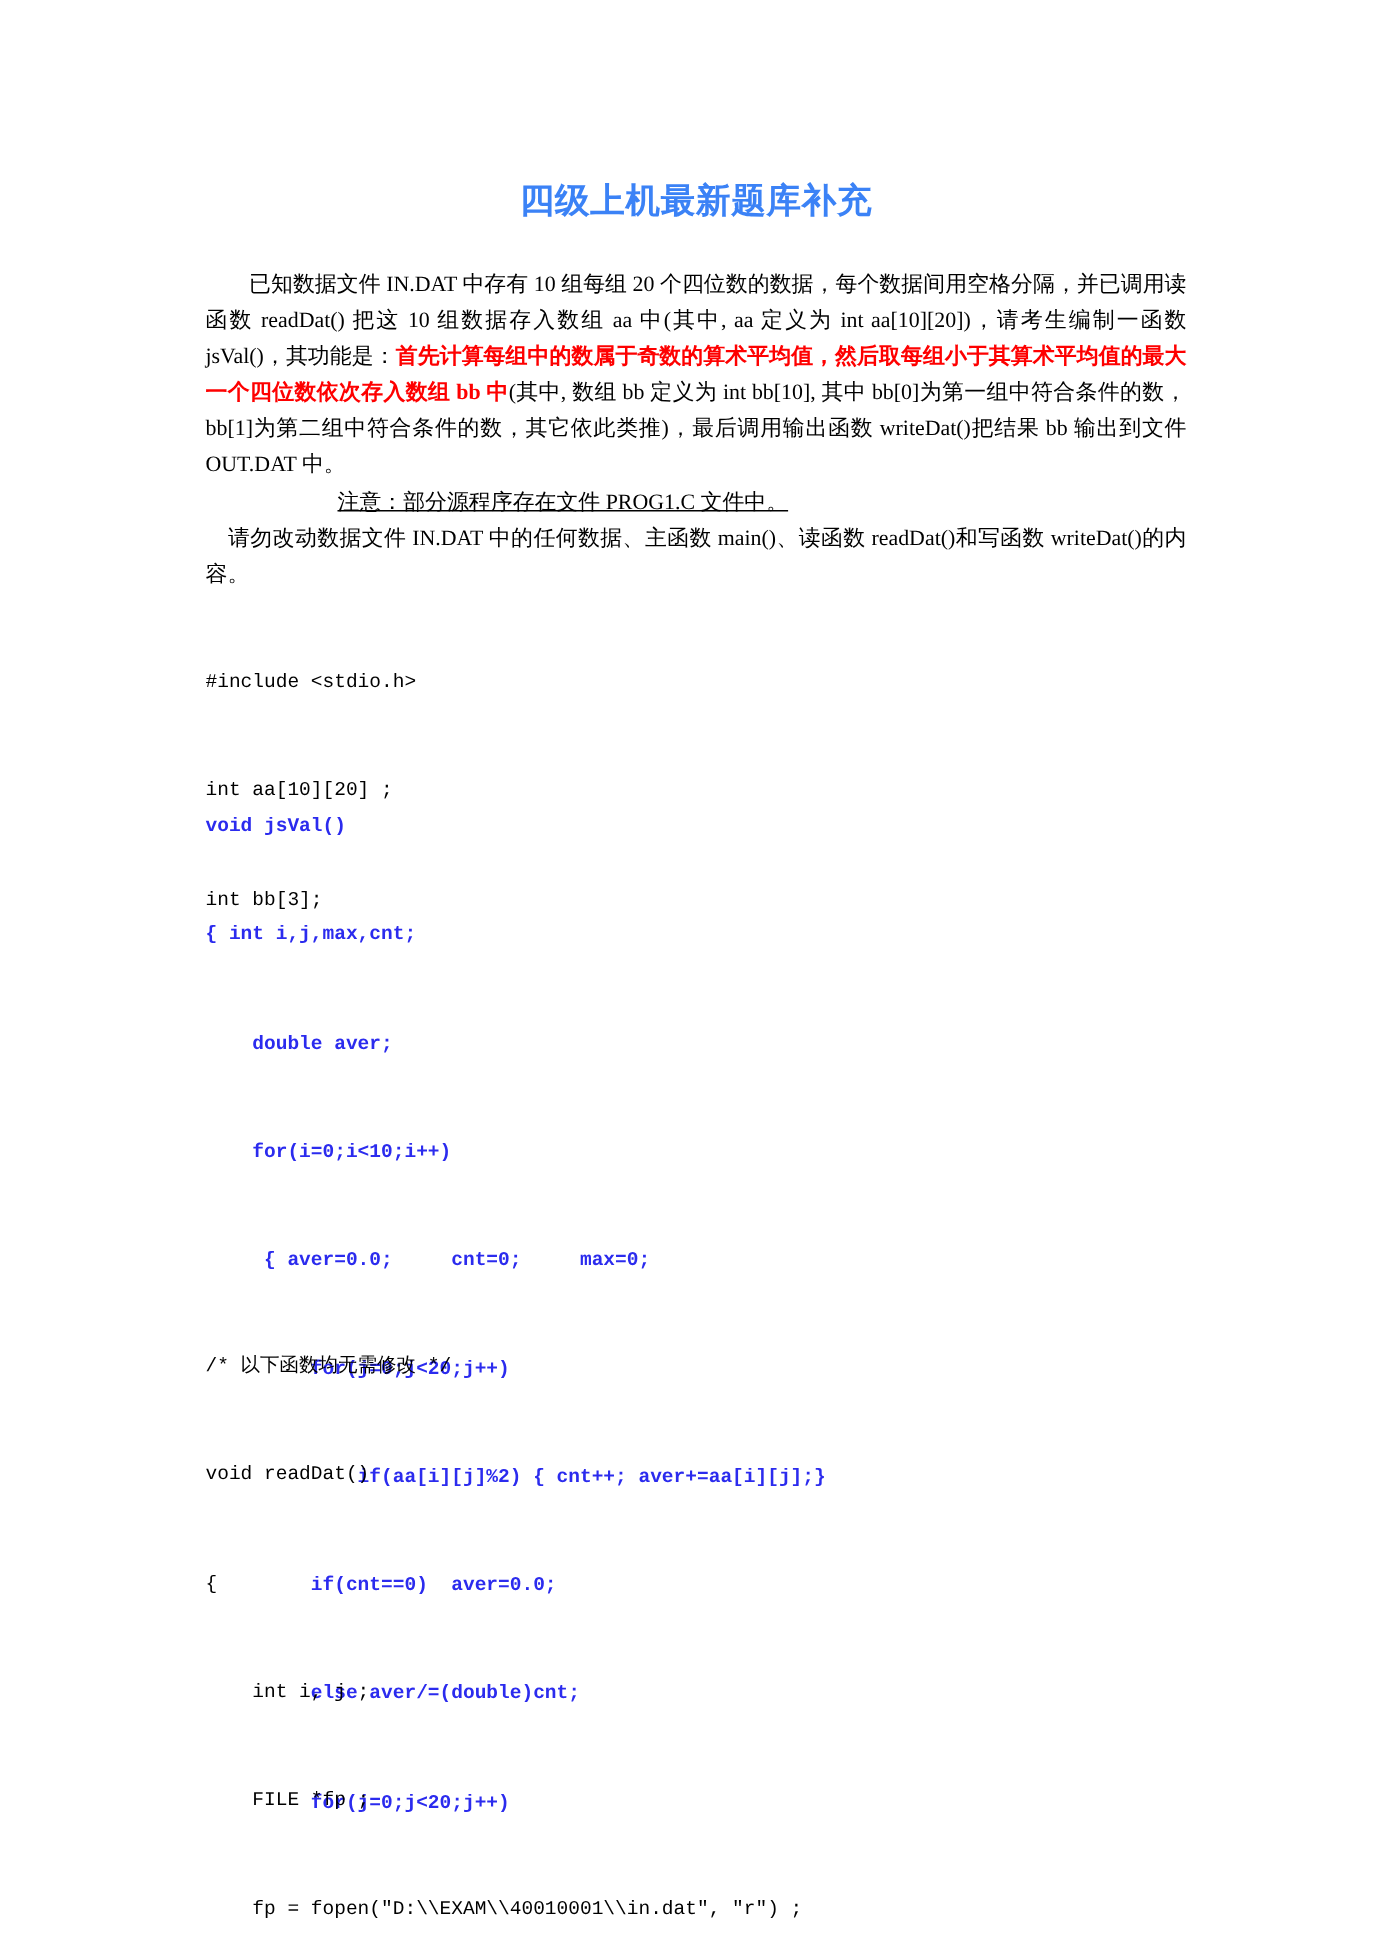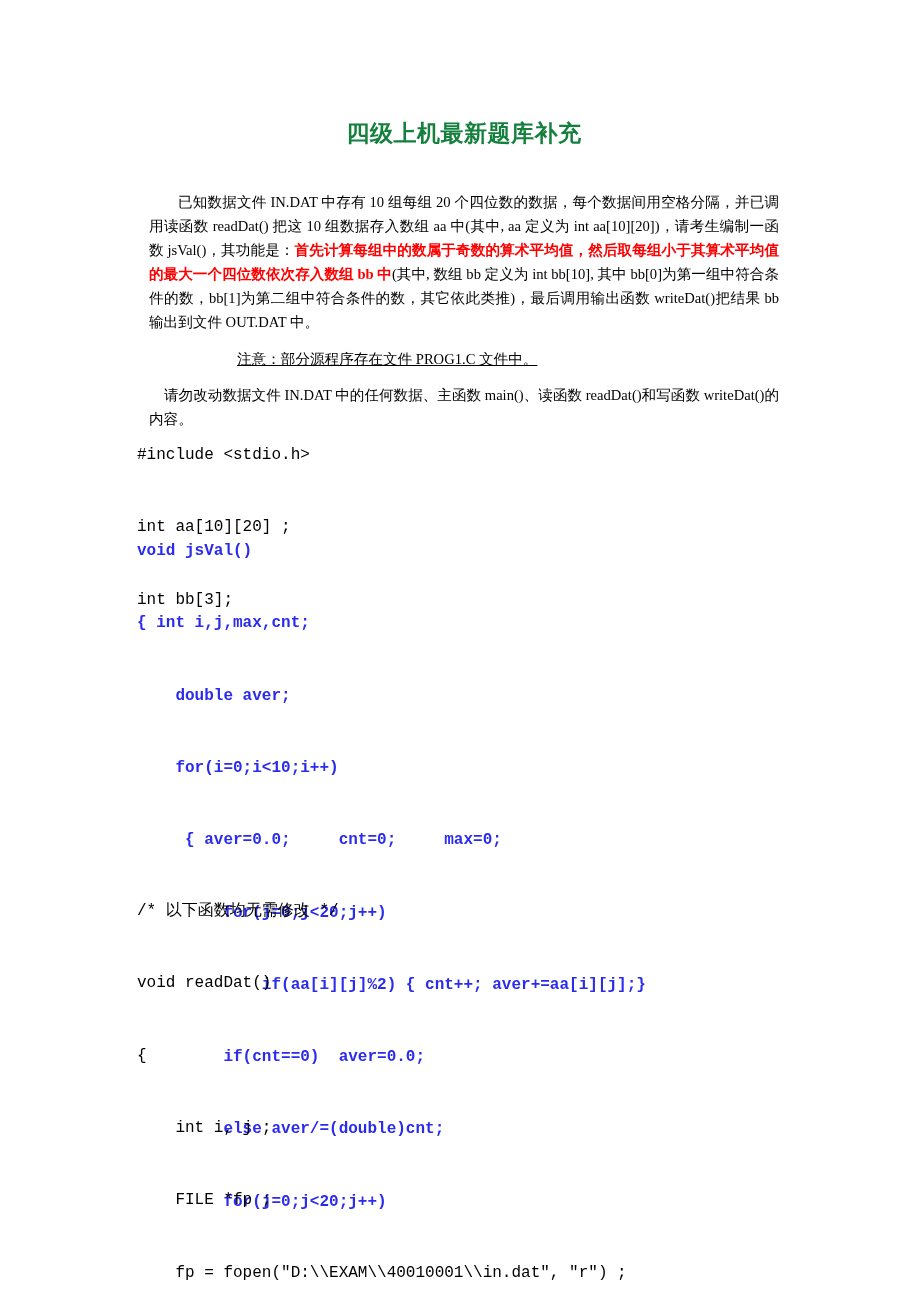--- a/index.html
+++ b/index.html
@@ -36,42 +36,42 @@
 
   
   .doc-title {
     margin: 0;
     padding: 0;
     position: absolute;
     left: 0;
     top: 118px;
     width: 654px;
     text-align: center;
-    color: #15803d;
+    color: #3b82f6;
     font-family: "Liberation Sans", "DejaVu Sans", sans-serif;
     font-weight: bold;
     font-size: 23px;
     line-height: 30px;
     letter-spacing: 0.5px;
   }
 
   
   .body-block {
     position: absolute;
     left: 0;
     top: 178px;
     width: 654px;
     font-size: 14.6px;
     line-height: 24.1px;
     text-align: justify;
     text-justify: inter-ideograph;
   }
 
   .para {
-    margin: 12px;
+    margin: 0;
     padding: 0;
     text-indent: 0;
   }
   .para.indent2 {
     text-indent: 29px;
   }
   .para.indent-note {
     text-indent: 88px;
     text-decoration: underline;
   }
@@ -83,21 +83,21 @@
     color: #fe0000;
     font-weight: bold;
   }
 
   
   .code-block {
     position: absolute;
     left: 0;
     width: 654px;
     font-family: "Liberation Mono", "DejaVu Sans Mono", monospace;
-    font-size: 16px;
+    font-size: 13px;
     line-height: 24.1px;
     white-space: pre;
     color: #000000;
   }
   #code-pre-decl { top: 395px; }
   #code-jsval   { top: 491px; color: #2b2bee; font-weight: bold; }
   #code-rest    { top: 851px; }
 
   .code-line {
     margin: 0;

